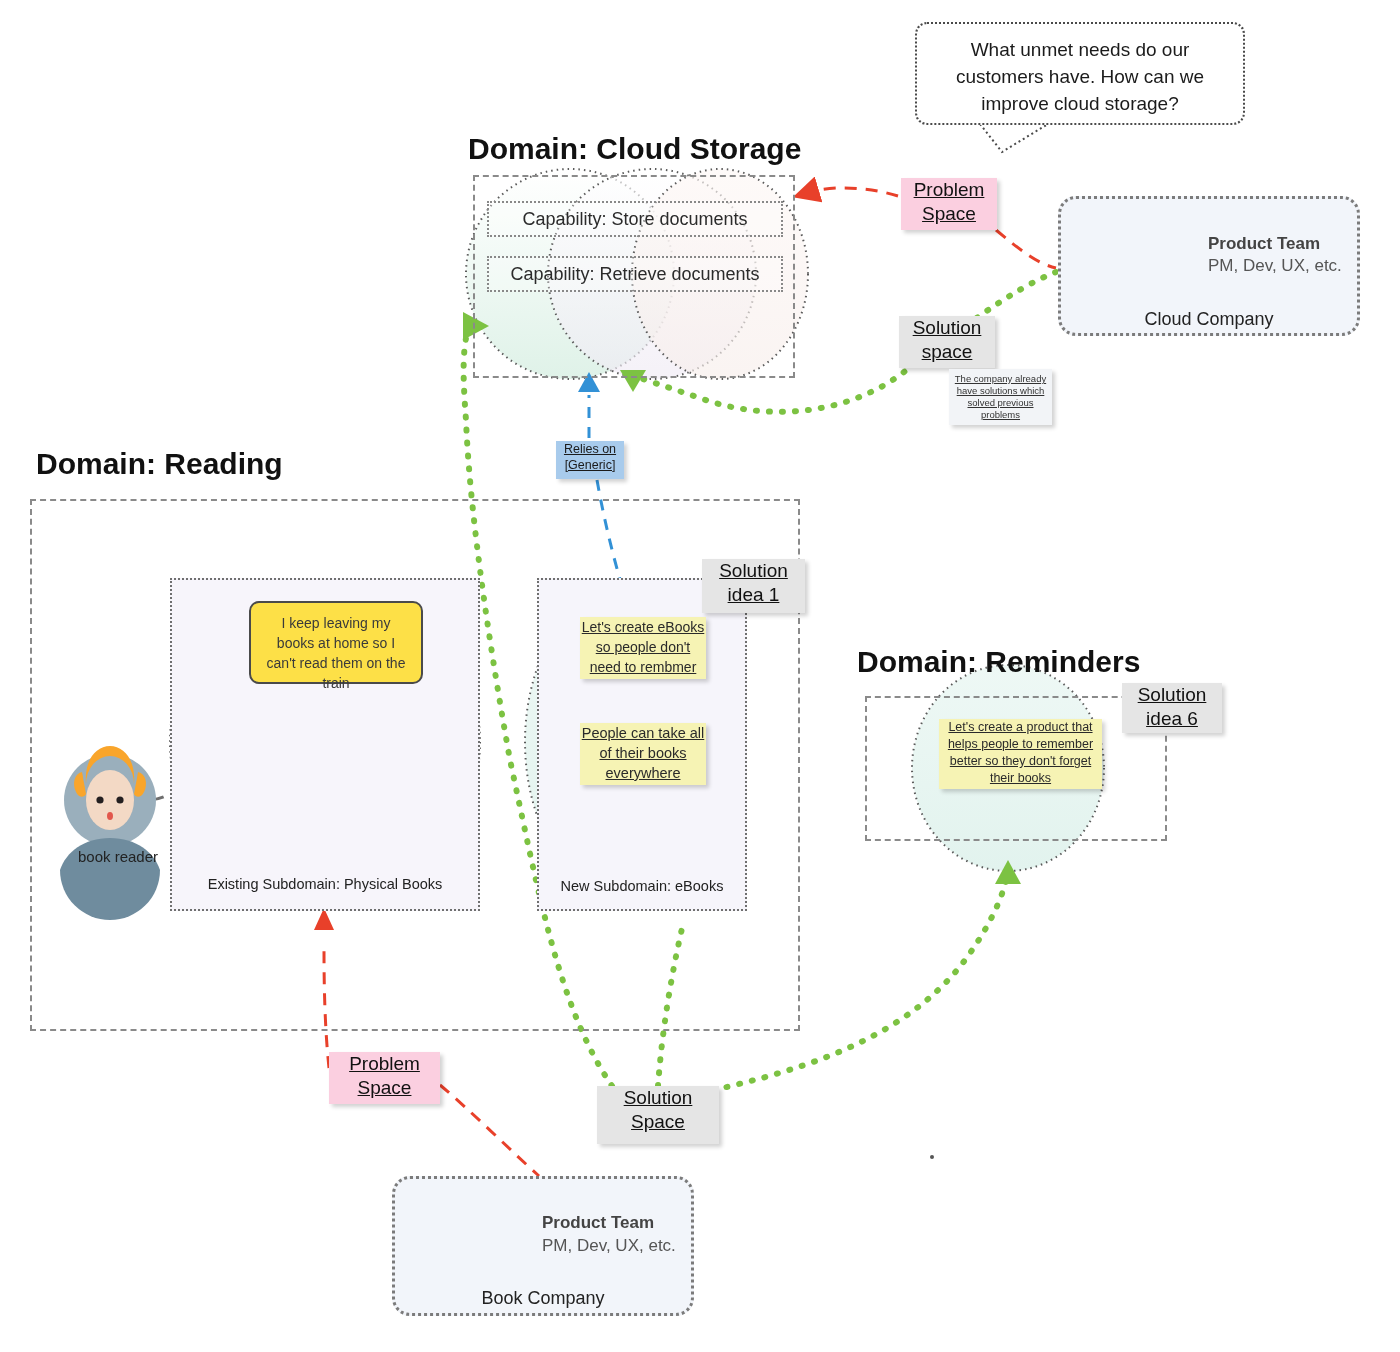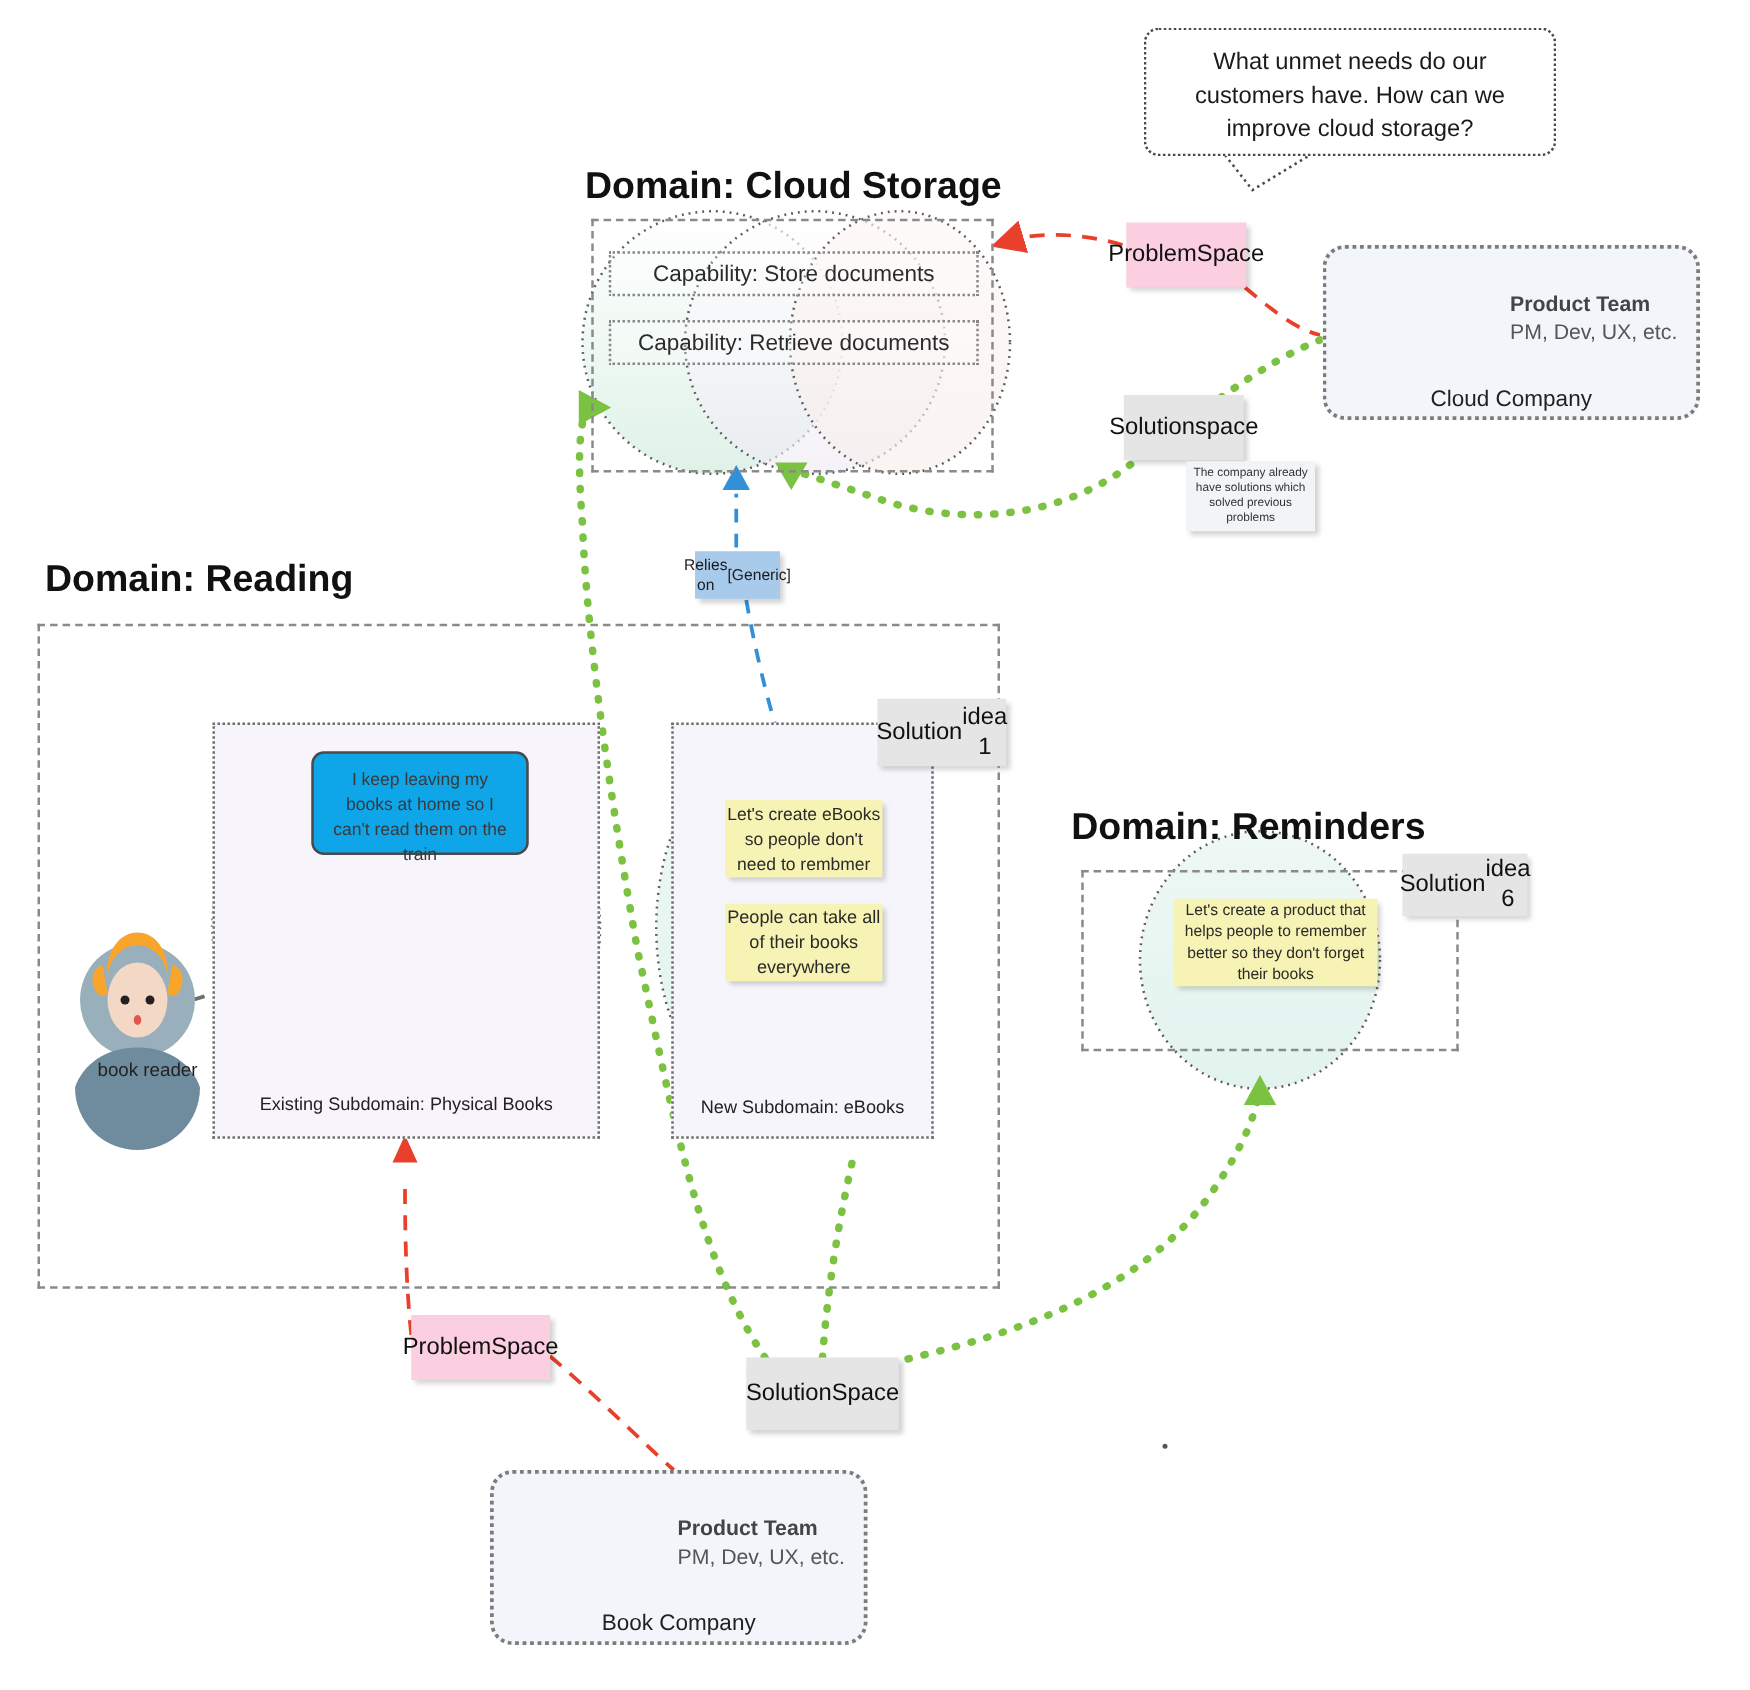--- a/index.html
+++ b/index.html
@@ -32,47 +32,47 @@
   
   .cap{position:absolute;border:2px dotted #888;box-sizing:border-box;
        display:flex;align-items:center;justify-content:center;
        font-size:18px;color:#2b2b2b;background:rgba(255,255,255,0.28);}
   #cap1{left:487px;top:201px;width:296px;height:36px;}
   #cap2{left:487px;top:256px;width:296px;height:36px;}
   #cap3{left:487px;top:311px;width:296px;height:36px;}
 
   
   .sticky{position:absolute;box-sizing:border-box;
-          display:flex;align-items:center;justify-content:center;
-          text-align:center;box-shadow:3px 3px 4px rgba(0,0,0,0.18);}
+          display:flex;flex-direction:column;align-items:center;
+          text-align:center;box-shadow:3px 3px 4px rgba(0,0,0,0.18);text-decoration:underline;}
   .sticky.pink{background:#fbcfe0;color:#111;}
   .sticky.green{background:#e5e5e5;color:#111;}
   .sticky.yellow{background:#f6f3b4;color:#2a2a2a;}
   .sticky.white{background:#f2f4f7;color:#333;}
   .sticky.blue{background:#a8cbec;color:#1b1b1b;}
 
   #n-prob-cloud{left:901px;top:178px;width:96px;height:52px;font-size:19px;line-height:24px;}
   #n-sol-cloud{left:899px;top:316px;width:96px;height:52px;font-size:19px;line-height:24px;}
   #n-solnote{left:949px;top:369px;width:103px;height:56px;font-size:9.5px;line-height:12px;padding:4px 5px;}
   #n-relies{left:556px;top:441px;width:68px;height:38px;font-size:12.5px;line-height:16px;}
   #n-solidea1{left:702px;top:559px;width:103px;height:54px;font-size:19px;line-height:24px;}
   #n-solidea2{left:1122px;top:683px;width:100px;height:50px;font-size:19px;line-height:24px;}
-  #n-ebook1{left:580px;top:640px;width:126px;height:62px;font-size:14px;line-height:20px;}
+  #n-ebook1{left:580px;top:617px;width:126px;height:62px;font-size:14px;line-height:20px;}
   #n-ebook2{left:580px;top:723px;width:126px;height:62px;font-size:14.5px;line-height:20px;}
   #n-remind{left:939px;top:719px;width:163px;height:70px;font-size:12.5px;line-height:17px;}
   #n-prob-book{left:329px;top:1052px;width:111px;height:52px;font-size:19px;line-height:24px;}
   #n-sol-book{left:597px;top:1086px;width:122px;height:58px;font-size:19px;line-height:24px;}
 
   
   .bubble{position:absolute;box-sizing:border-box;border:2px dotted #4a4a4a;border-radius:12px;
           background:#fff;padding:12px 16px;text-align:center;font-size:19px;line-height:27px;color:#1b1b1b;}
   #bubble-q{left:915px;top:22px;width:330px;height:103px;}
 
   .bubble2{position:absolute;box-sizing:border-box;border:2px solid #4a4a4a;border-radius:10px;
-           background:#0ea5e9;padding:10px 12px;text-align:center;font-size:14px;line-height:20px;color:#3a3a3a;}
+           background:#fde047;padding:10px 12px;text-align:center;font-size:14px;line-height:20px;color:#3a3a3a;}
   #bubble-reader{left:249px;top:601px;width:174px;height:83px;}
 
   
   .company{position:absolute;box-sizing:border-box;border:3px dotted #7b7b7b;border-radius:18px;
            background:#f2f5fa;}
   #co-cloud{left:1058px;top:196px;width:302px;height:140px;}
   #co-book{left:392px;top:1176px;width:302px;height:140px;}
   .co-title{position:absolute;font-weight:bold;font-size:17px;color:#444;}
   .co-sub{position:absolute;font-size:17px;color:#555;text-align:center;}
   .co-name{position:absolute;font-size:18px;color:#222;text-align:center;}

